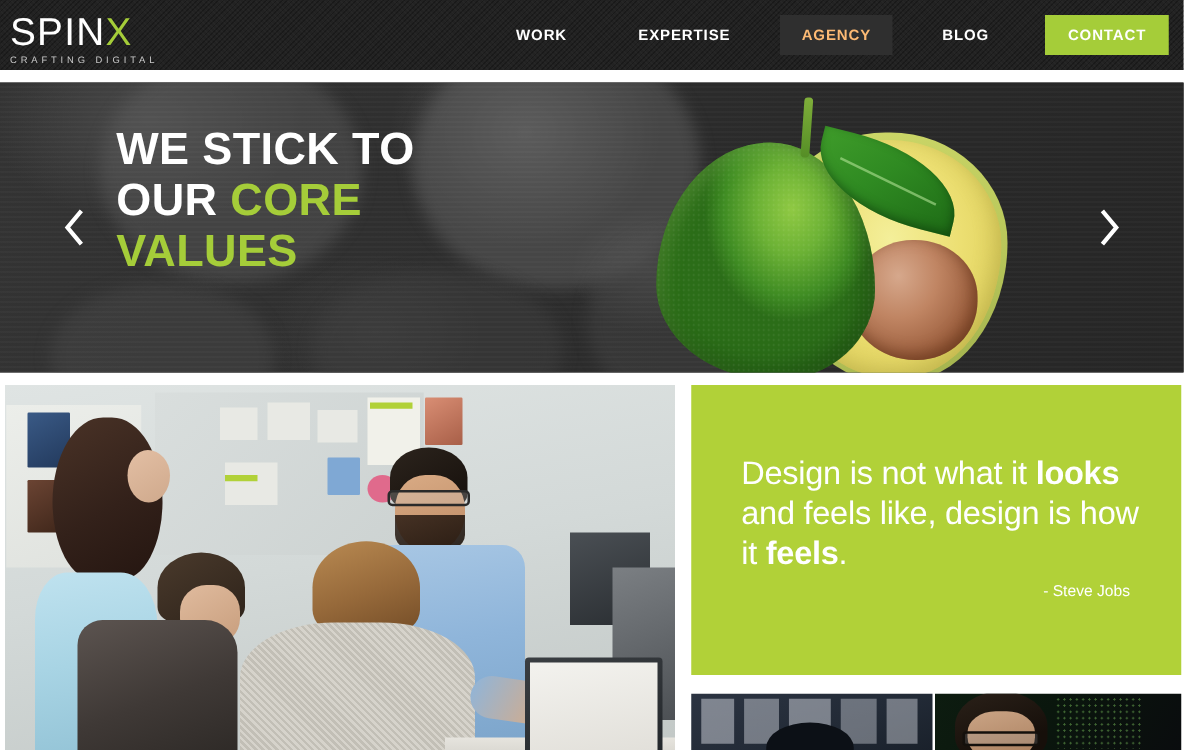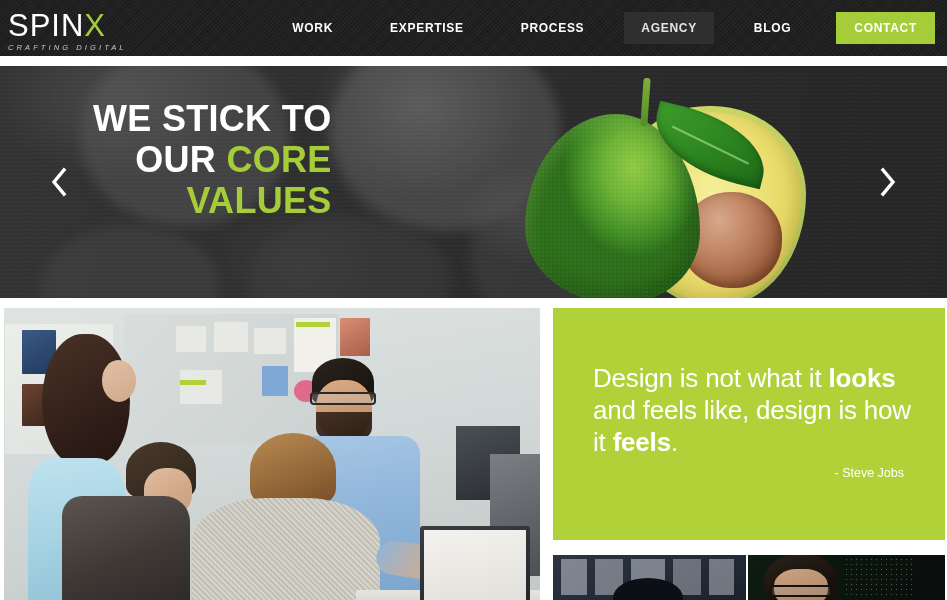--- a/index.html
+++ b/index.html
@@ -27,46 +27,46 @@
     line-height:1;
   }
   .logo-word {
     font-size:31px; font-weight:400; letter-spacing:1px;
     color:#ffffff; font-family:"Liberation Sans", sans-serif;
     display:flex; align-items:baseline;
   }
   .logo-x { color:#a5cd39; font-weight:400; }
   .logo-tag {
     margin-top:3px; font-size:7.5px; letter-spacing:3.1px;
-    color:#c9c9c9; font-weight:400;font-style:italic;
+    color:#c9c9c9; font-weight:400;
   }
 
   .nav {
     position:absolute; right:4px; top:0; height:56px;
     display:flex; align-items:center; gap:13px;
   }
   .nav-item {
     font-size:12px; font-weight:bold; letter-spacing:0.7px;
     color:#ffffff; text-decoration:none;
     padding:9px 17px; margin:0 5px;
     display:inline-block; white-space:nowrap;
     cursor:pointer;
   }
   .nav-item.active {
-    background:#2f2f2f; color:#e5e5e5;text-align:right;
+    background:#2f2f2f; color:#fdba74;text-align:right;
   }
   .nav-item.cta {
     background:#a5cd39; color:#ffffff;
     padding:9px 18px; margin-left:10px; margin-right:8px;
   }
 
   
   .hero {
     position:absolute; left:0; top:66px; width:947px; height:232px;
-    overflow:hidden; background:#000000;text-align:right;
+    overflow:hidden; background:#000000;
   }
   .hero-bg {
     position:absolute; inset:0;
     background:
       radial-gradient(ellipse 180px 120px at 120px 30px, #4a4a4a 0%, rgba(60,60,60,0) 70%),
       radial-gradient(ellipse 150px 130px at 420px 40px, #525252 0%, rgba(60,60,60,0) 72%),
       radial-gradient(ellipse 120px 90px at 300px 200px, #3c3c3c 0%, rgba(40,40,40,0) 70%),
       radial-gradient(ellipse 90px 70px at 520px 150px, #444 0%, rgba(40,40,40,0) 70%),
       linear-gradient(100deg, #333333 0%, #2e2e2e 40%, #292929 70%, #262626 100%);
   }
@@ -337,21 +337,20 @@
       <div class="logo-word">
         <span>SPIN</span>
           <span class="logo-x">X</span>
       </div>
       <div class="logo-tag">CRAFTING DIGITAL</div>
     </div>
 
     <nav class="nav">
       <a class="nav-item" href="#">WORK</a>
       <a class="nav-item" href="#">EXPERTISE</a>
-      <a class="nav-item" href="#">PROCESS</a>
       <a class="nav-item active" href="#">AGENCY</a>
       <a class="nav-item" href="#">BLOG</a>
       <a class="nav-item cta" href="#">CONTACT</a>
     </nav>
   </div>
 
   <section class="hero">
     <div class="hero-bg">
       <div class="fig fig-a"></div>
       <div class="fig fig-b"></div>

